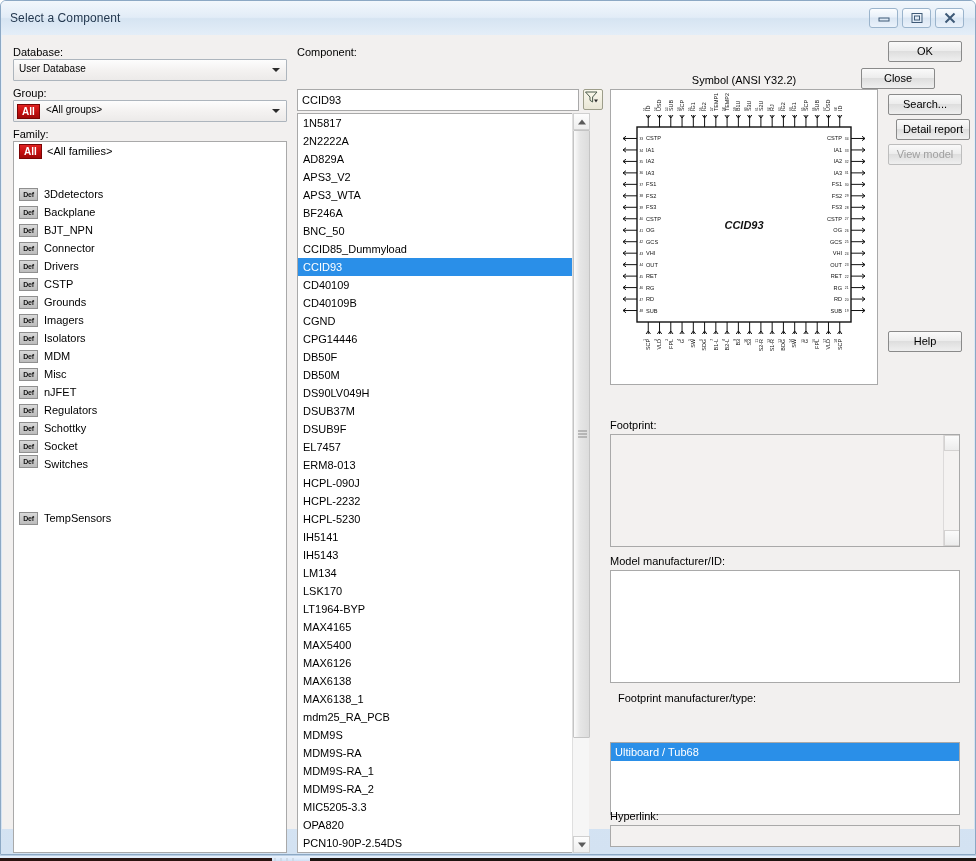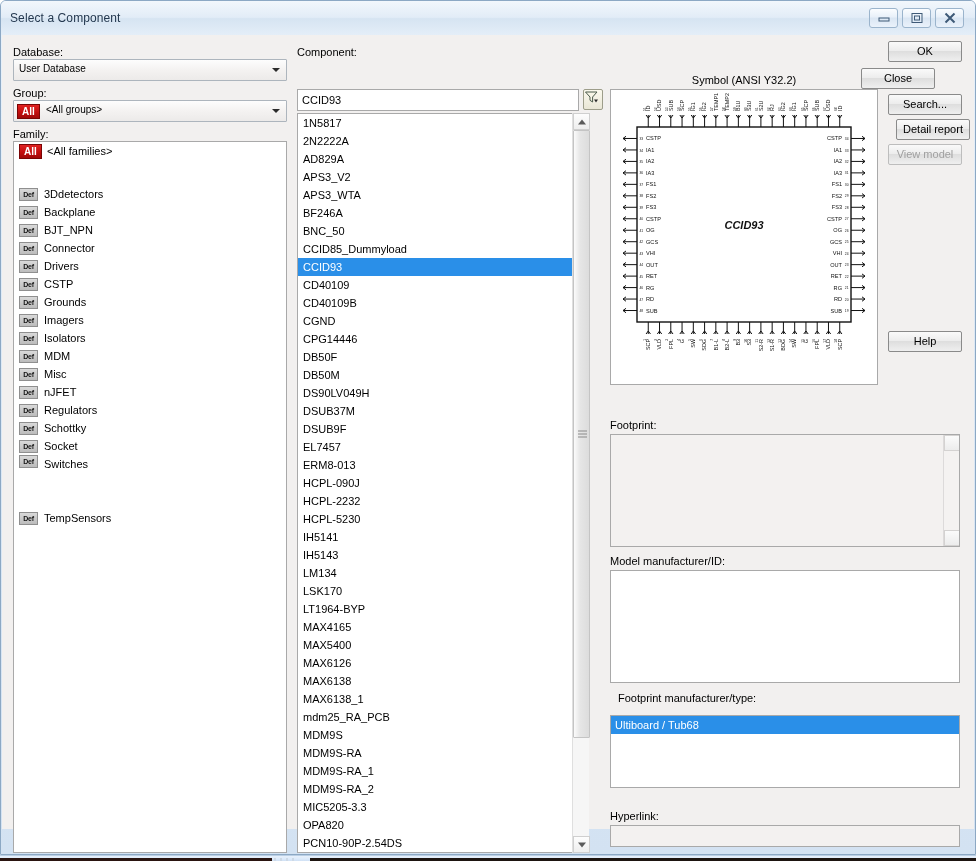--- a/index.html
+++ b/index.html
@@ -236,21 +236,21 @@
     left: 608px; top: 54px;
     width: 268px; height: 296px;
     background: #ffffff;
     border: 1px solid #a9a9a9;
   }
   #symbol-svg { position:absolute; left:0; top:0; }
 
   
   #function-box { left: 608px; top: 399px; width: 350px; height: 113px; background:#f3f1f0; }
   #model-box { left: 608px; top: 535px; width: 350px; height: 113px; background:#ffffff; }
-  #footprint-box { left: 608px; top: 680px; width: 350px; height: 73px; background:#ffffff; }
+  #footprint-box { left: 608px; top: 707px; width: 350px; height: 73px; background:#ffffff; }
   #hyperlink-input { left: 608px; top: 790px; width: 350px; height: 22px; }
 
   
   .inner-vscroll {
     position: absolute; right: 0; top: 0;
     width: 16px; height: 100%;
     background: #f4f2f1;
     border-left: 1px solid #dcdada;
   }
   .inner-sb-btn {

